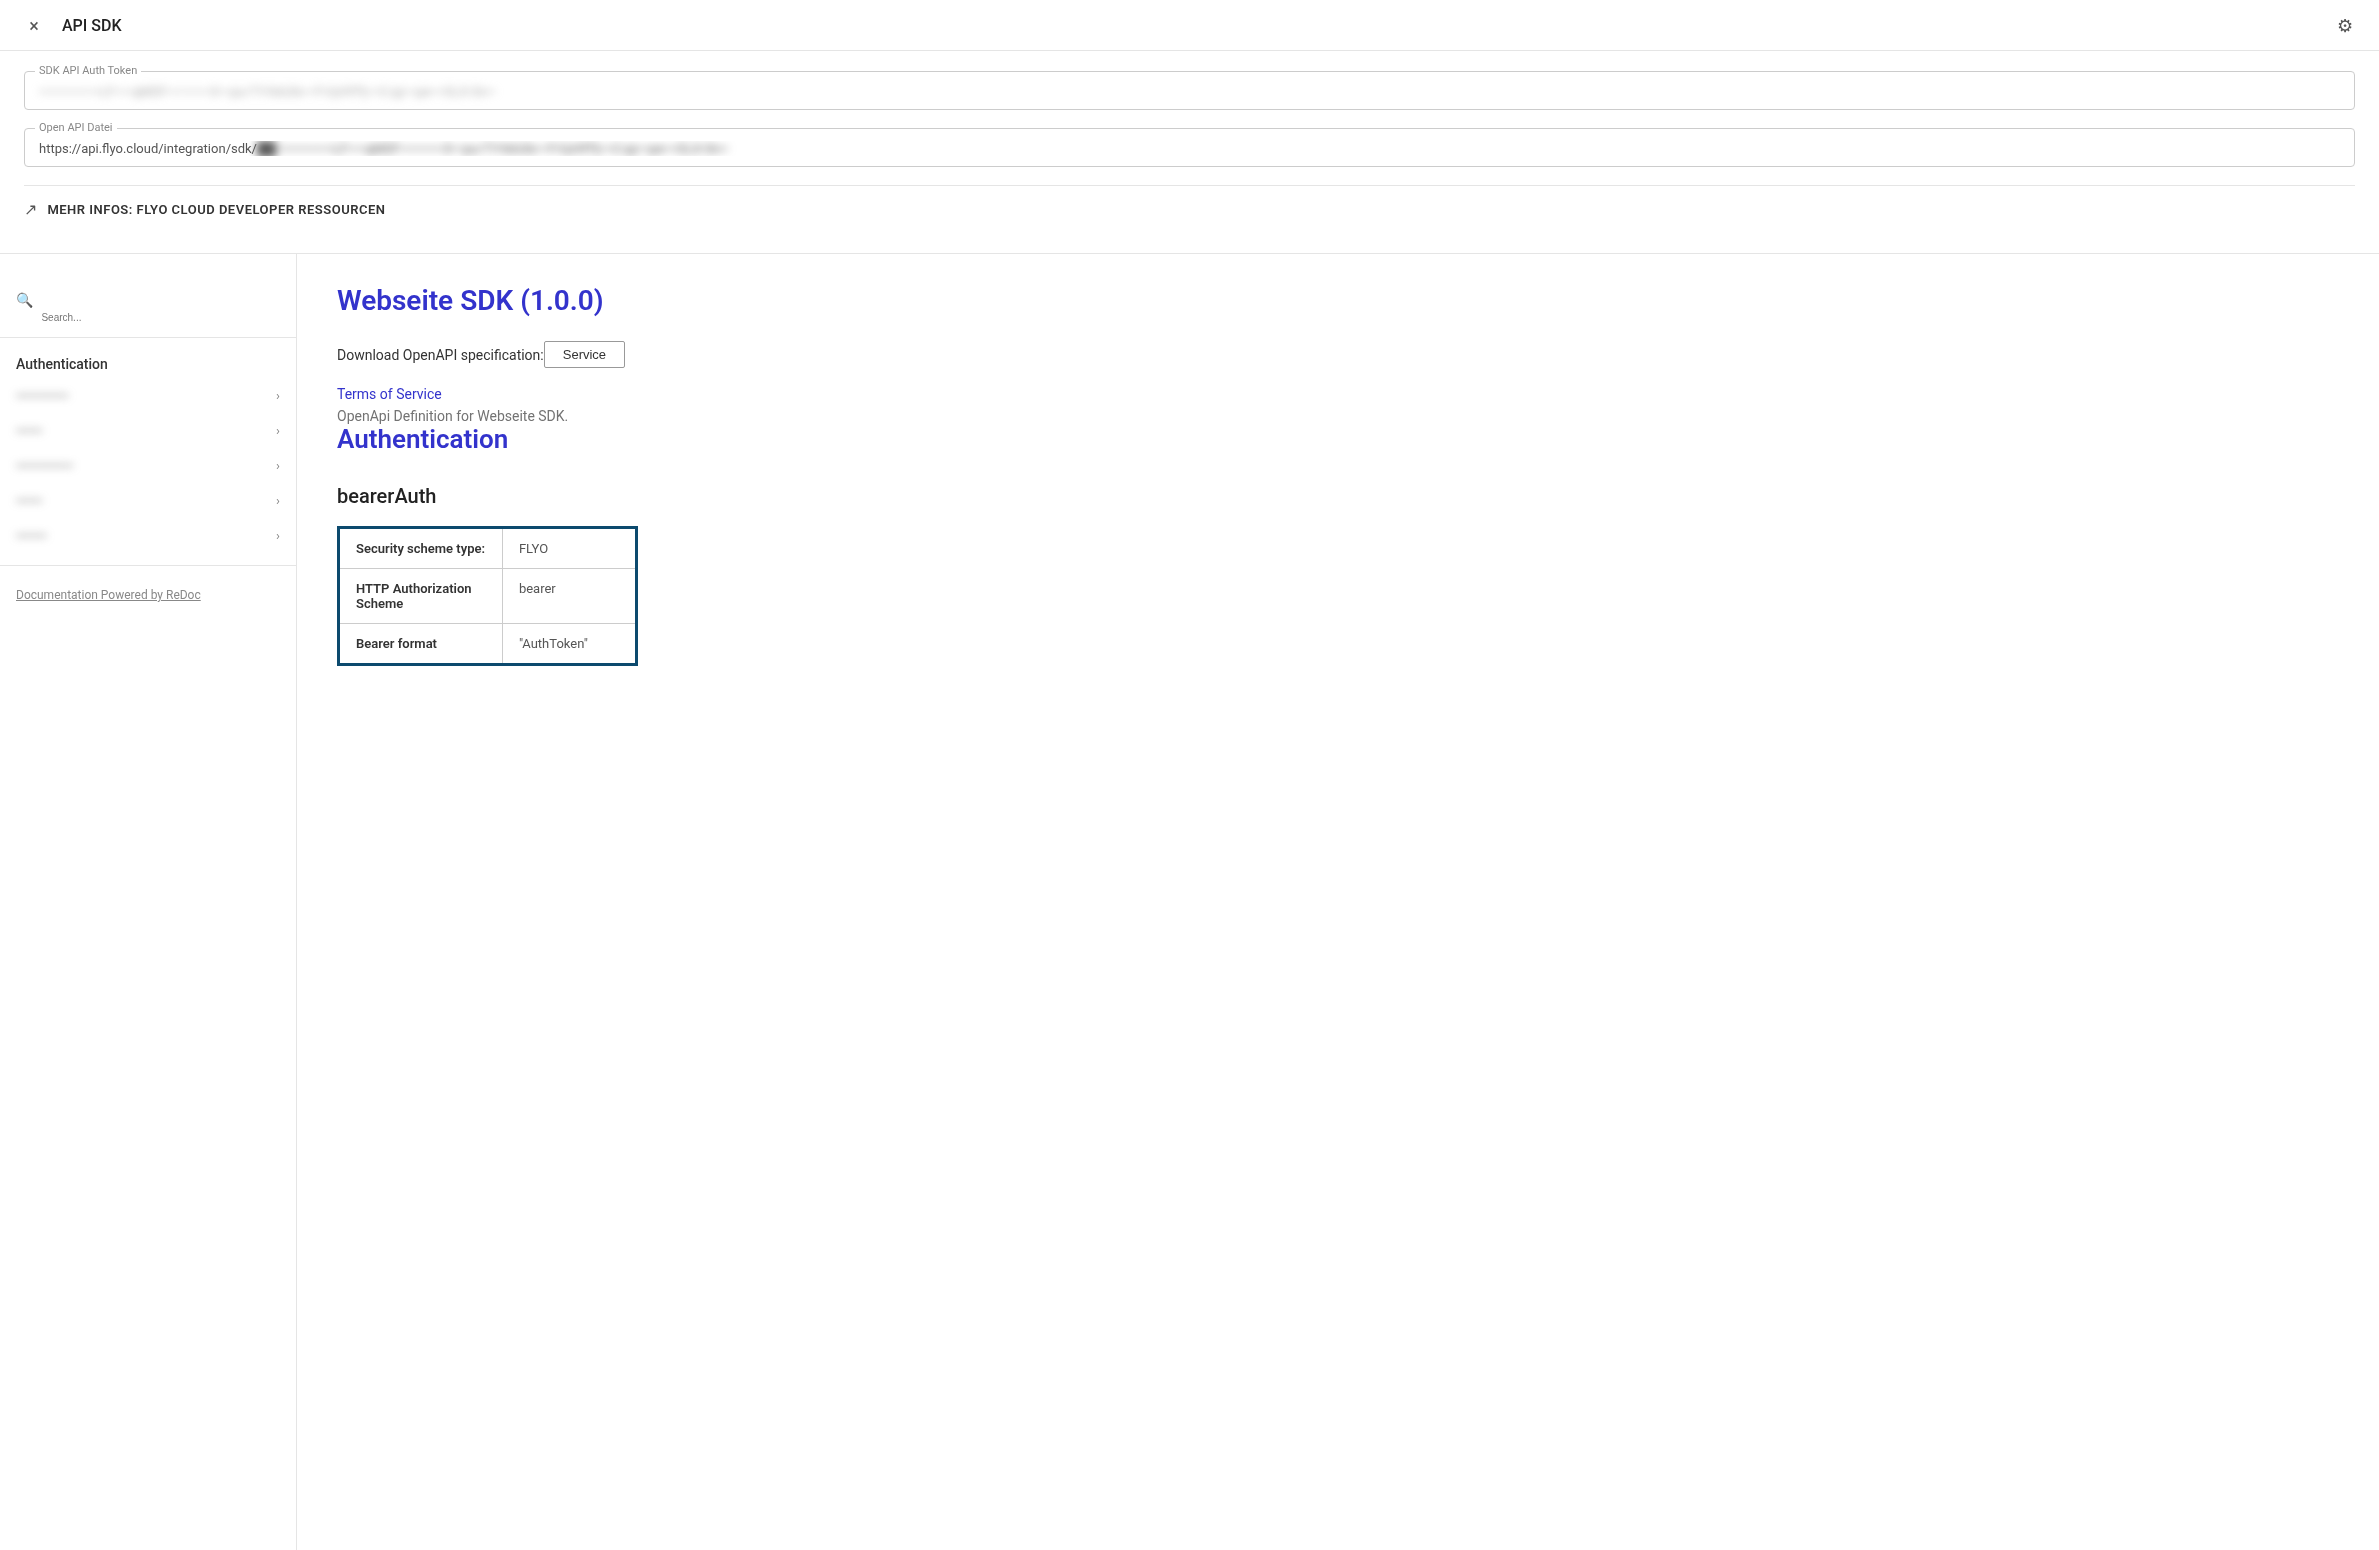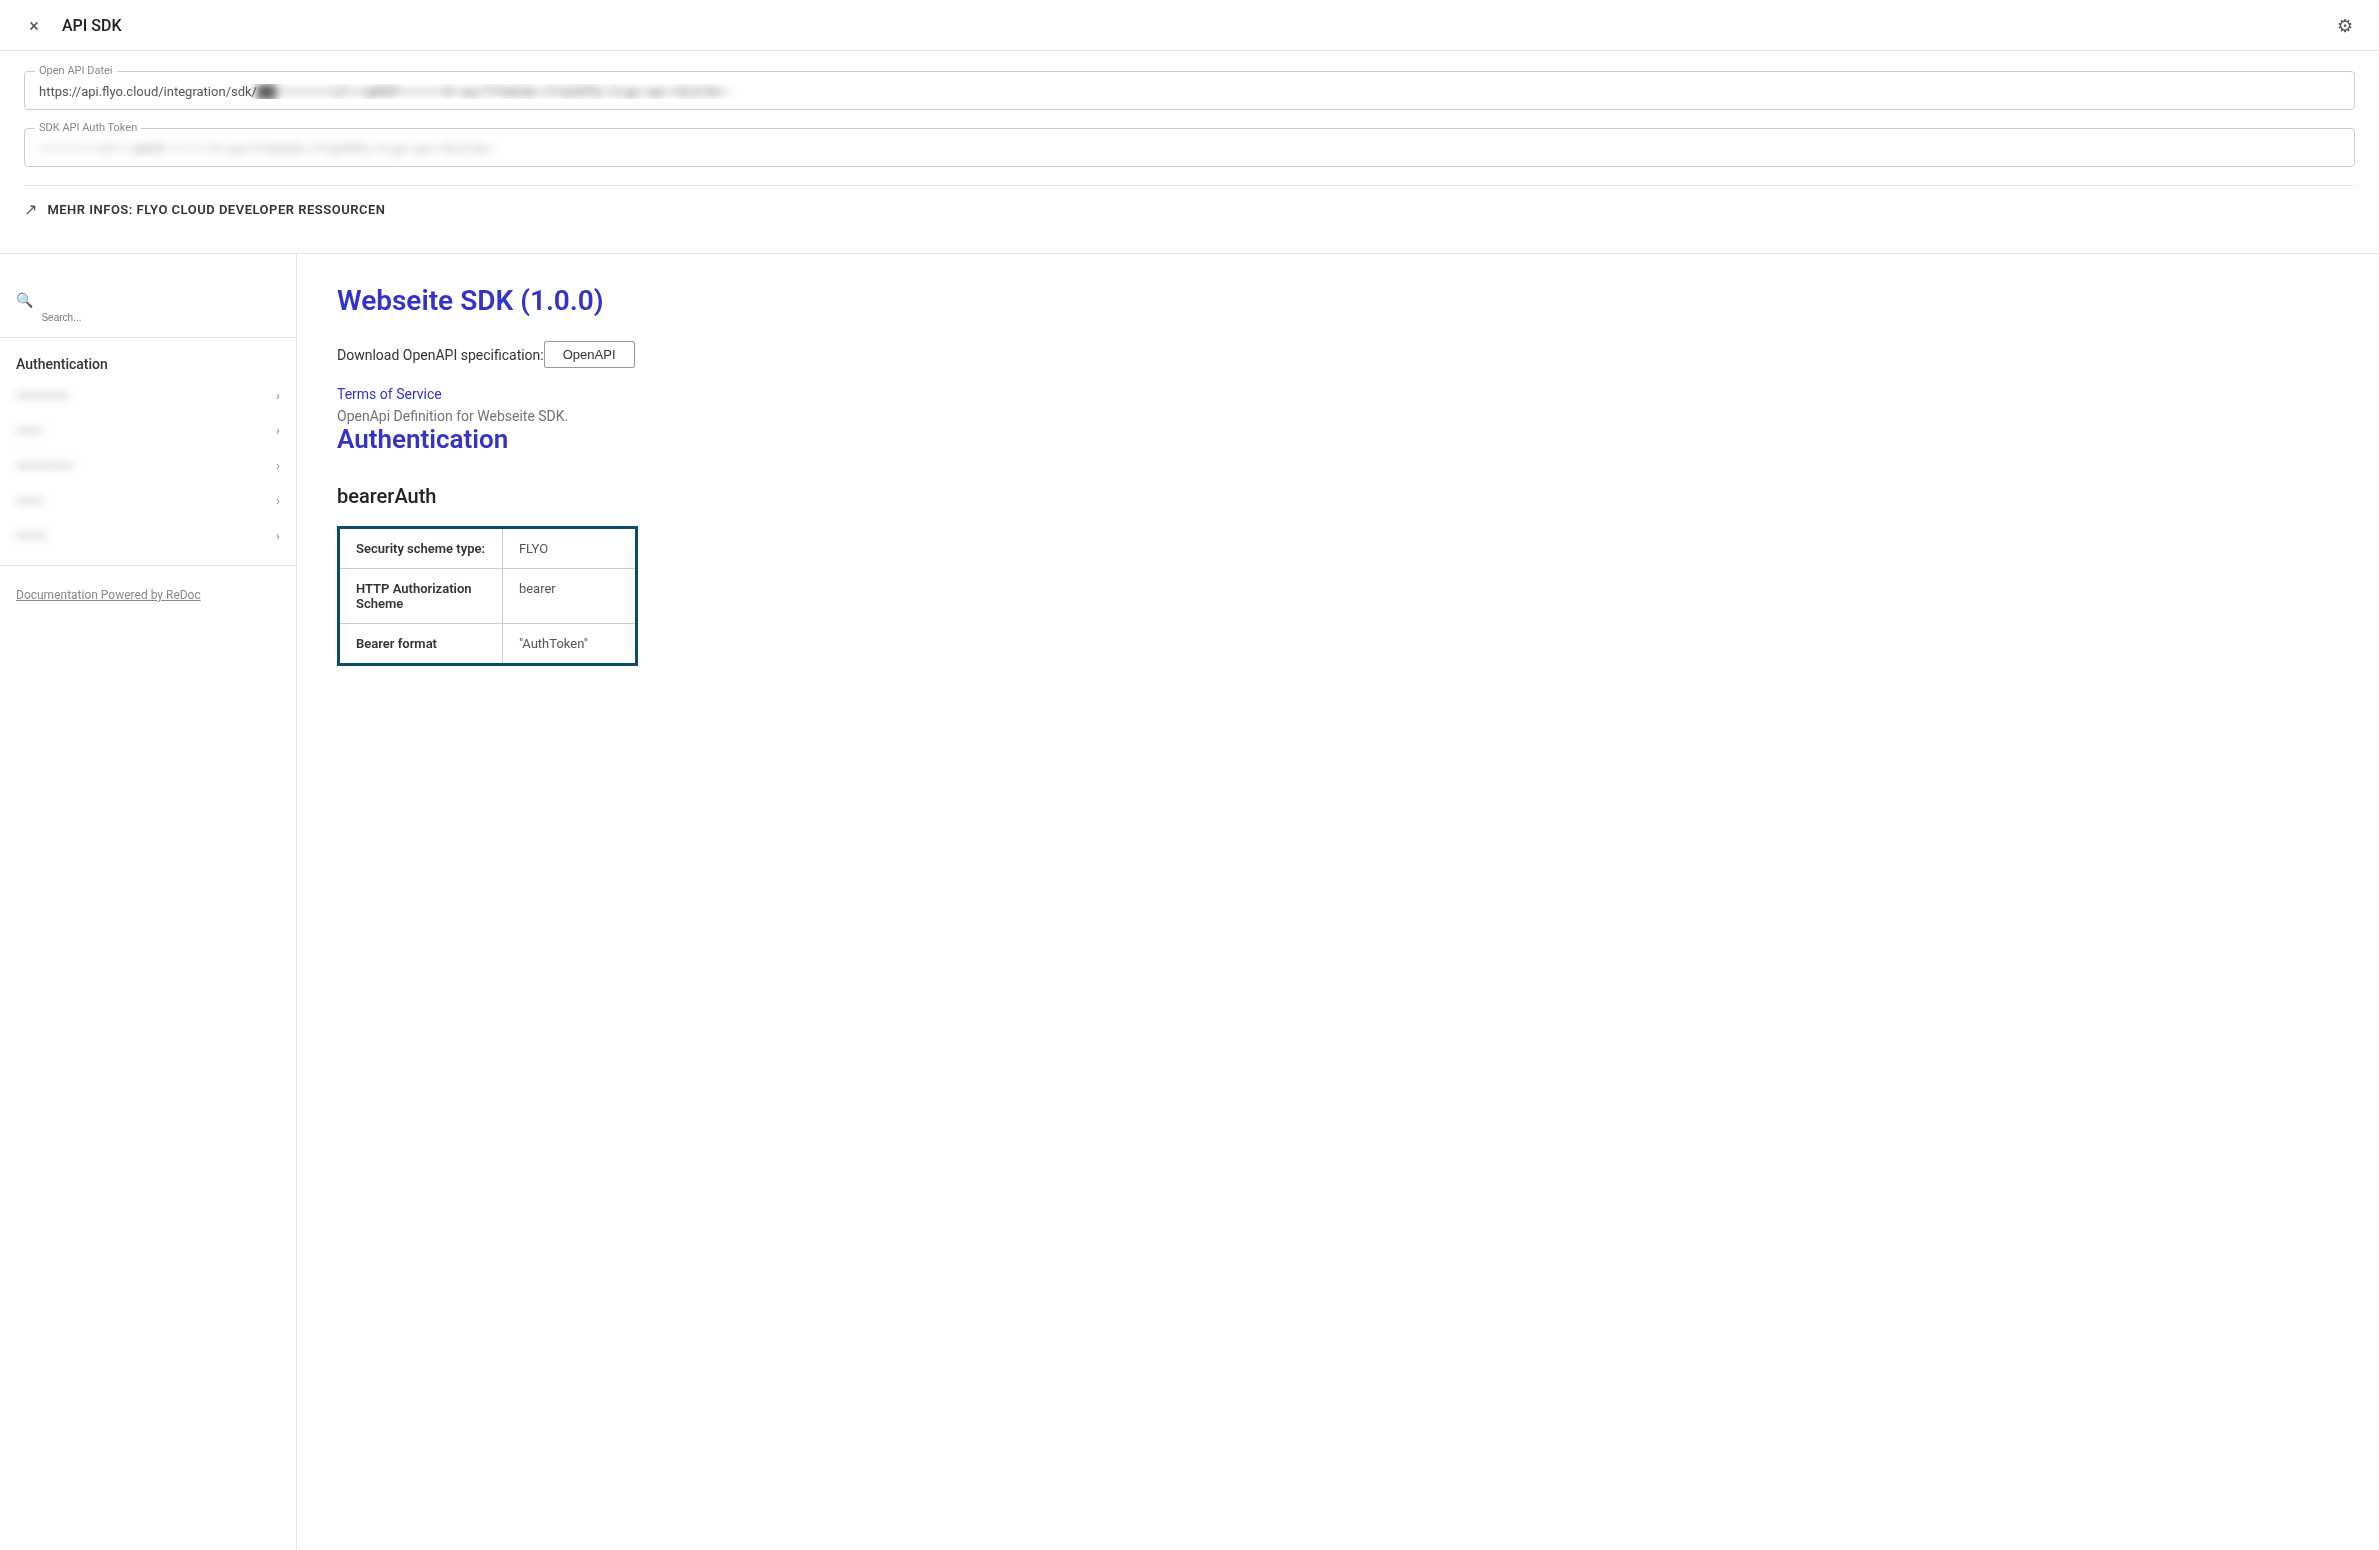--- a/index.html
+++ b/index.html
@@ -284,31 +284,31 @@
   <div class="title-bar-left">
     <div class="close-btn">×</div>
     <span class="title-text">API SDK</span>
   </div>
   <div class="gear-btn">⚙</div>
 </div>
 
 <div class="main-content">
 
   <div class="field-group">
+    <span class="field-label">SDK API Auth Token</span>
+    <div class="field-value">••••••••••••••LF••••qMDF••••••••••3•••pu•TY•b6Uls•••f•VyHFPj•••C•pj•••pe•••OLX•3n••</div>
+  </div>
+
+  <div class="field-group">
     <span class="field-label">Open API Datei</span>
     <div class="field-url">
       <span>https://api.flyo.cloud/integration/sdk/</span><span class="field-url-blurred">██/••••••••••••LF••••qMDF••••••••••3•••pu•TY•b6Uls•••f•VyHFPj•••C•pj•••pe•••OLX•3n••</span>
     </div>
   </div>
 
-  <div class="field-group">
-    <span class="field-label">SDK API Auth Token</span>
-    <div class="field-value">••••••••••••••LF••••qMDF••••••••••3•••pu•TY•b6Uls•••f•VyHFPj•••C•pj•••pe•••OLX•3n••</div>
-  </div>
-
   <div class="external-link-section">
     <span class="external-link-icon">↗︎</span>
     <span class="external-link-text">MEHR INFOS: FLYO CLOUD DEVELOPER RESSOURCEN</span>
   </div>
 
 </div>
 
 <div class="panel-container">
 
   <div class="sidebar">
@@ -345,21 +345,21 @@
       <span class="sidebar-footer-link">Documentation Powered by ReDoc</span>
     </div>
   </div>
 
   <div class="doc-area">
 
     <div class="doc-title">Webseite SDK (1.0.0)</div>
 
     <div class="download-row">
       <span class="download-label">Download OpenAPI specification:</span>
-      <button class="download-btn">OpenAPI</button>
+      <button class="download-btn">Service</button>
     </div>
 
     <a class="terms-link">Terms of Service</a>
     <div class="openapi-desc">OpenApi Definition for Webseite SDK.</div>
 
     <div class="section-title">Authentication</div>
 
     <div class="bearer-title">bearerAuth</div>
 
     <table class="security-table">

